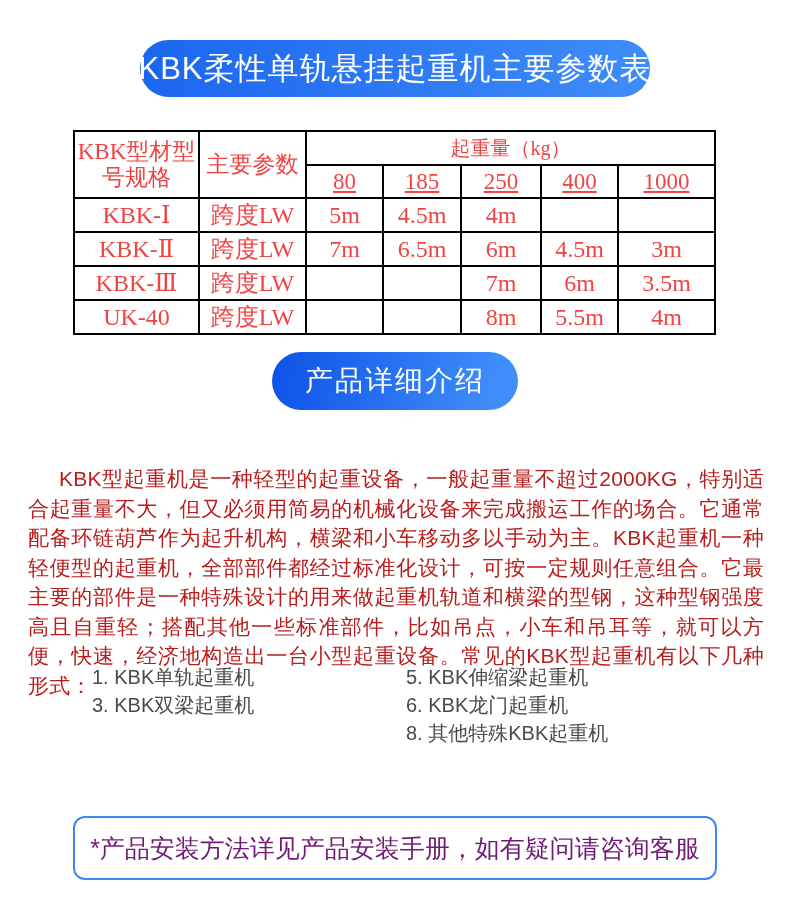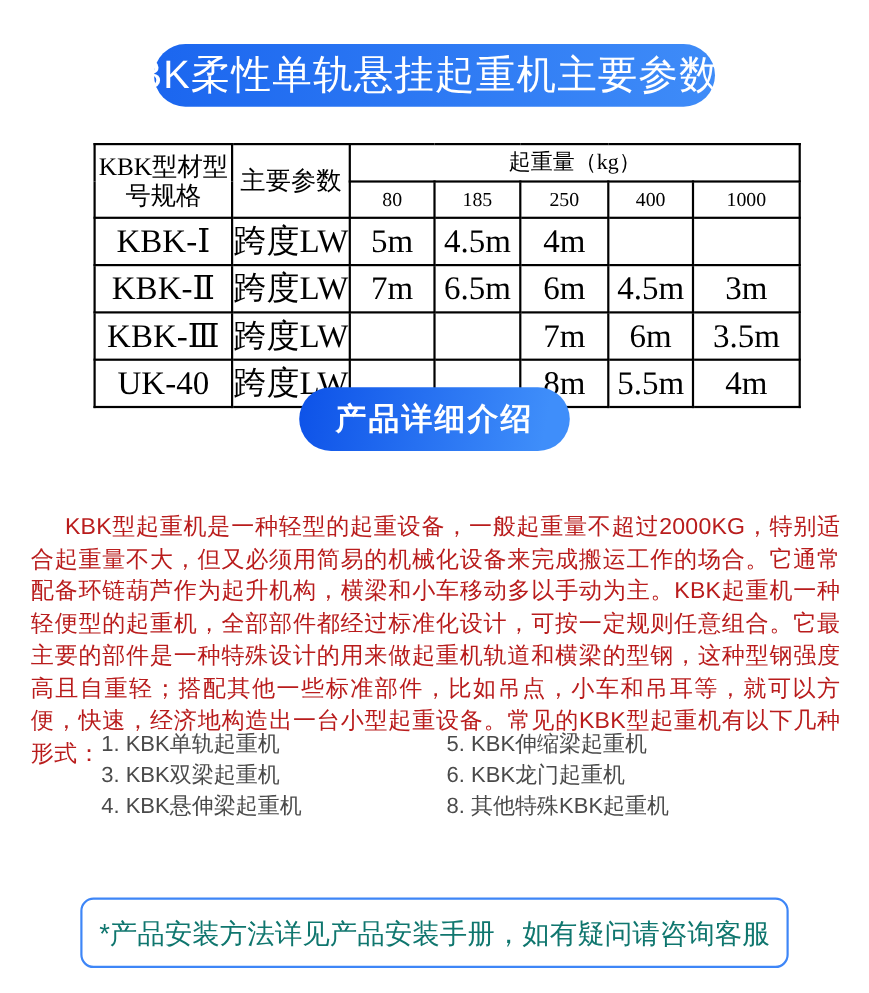--- a/index.html
+++ b/index.html
@@ -6,46 +6,46 @@
   .page {
     position:relative; width:790px; height:903px; background:#ffffff;
     font-family:"Liberation Sans","DejaVu Sans",sans-serif; overflow:hidden;
   }
 
   
   .banner {
     position:absolute; left:140px; top:40px; width:510px; height:57px;
     border-radius:29px; background:linear-gradient(90deg,#1b66ef 0%,#3f8cf8 100%);
     color:#ffffff; display:flex; align-items:center; justify-content:center;
-    font-size:36px; font-weight:500; letter-spacing:1px; white-space:nowrap;
+    font-size:31px; font-weight:500; letter-spacing:1px; white-space:nowrap;
   }
 
   
   .ptable {
-    position:absolute; left:85px; top:130px;
+    position:absolute; left:73px; top:130px;
     border-collapse:collapse; table-layout:fixed;
-    font-family:"Liberation Serif","DejaVu Serif",serif; color:#000000;
+    font-family:"Liberation Serif","DejaVu Serif",serif; color:#ef4444;
   }
   .ptable th, .ptable td {
     border:2px solid #000000; text-align:center; vertical-align:middle;
     font-weight:400; padding:0; overflow:hidden;
   }
   .ptable th { font-size:23px; line-height:27px; }
-  .ptable td { font-size:30px; }
+  .ptable td { font-size:24px; }
   .ptable .cap-header { font-size:20px; height:32px; }
-  .ptable .cap-col    { height:31px; font-size:18px; }
+  .ptable .cap-col    { height:31px; font-size:23px;text-decoration:underline; }
   .ptable tbody tr    { height:29px; }
   .ptable .model-head { line-height:26px; }
 
   
   .section-btn {
     position:absolute; left:272px; top:352px; width:246px; height:58px;
     border-radius:29px; background:linear-gradient(100deg,#0d52e8 0%,#3f8efa 90%);
     color:#ffffff; display:flex; align-items:center; justify-content:center;
-    font-size:28px; font-weight:700; letter-spacing:2px; white-space:nowrap;
+    font-size:28px; font-weight:400; letter-spacing:2px; white-space:nowrap;
   }
 
   
   .intro {
     position:absolute; left:28px; top:443px; width:736px;
     font-size:21px; line-height:29.5px; color:#b91c1c;
     text-align:justify; text-indent:31px; letter-spacing:0.2px;
   }
 
   
@@ -54,21 +54,21 @@
     font-size:20px; line-height:28px; color:#4a4a4a;
   }
   .types-left  { left:92px; }
   .types-right { left:406px; }
 
   
   .footer-box {
     position:absolute; left:73px; top:816px; width:644px; height:64px;
     box-sizing:border-box; border:2px solid #3e86f7; border-radius:12px;
     display:flex; align-items:center; justify-content:center;
-    font-size:25px; color:#0f766e; font-weight:500; white-space:nowrap;
+    font-size:25px; color:#701a75; font-weight:500; white-space:nowrap;
   }
 </style>
 </head>
 <body>
 
 <div class="page">
 
   <div class="banner">
     <span>KBK柔性单轨悬挂起重机主要参数表</span>
   </div>
@@ -139,21 +139,20 @@
 
   <div class="section-btn">
     <span>产品详细介绍</span>
   </div>
 
   <p class="intro">KBK型起重机是一种轻型的起重设备，一般起重量不超过2000KG，特别适合起重量不大，但又必须用简易的机械化设备来完成搬运工作的场合。它通常配备环链葫芦作为起升机构，横梁和小车移动多以手动为主。KBK起重机一种轻便型的起重机，全部部件都经过标准化设计，可按一定规则任意组合。它最主要的部件是一种特殊设计的用来做起重机轨道和横梁的型钢，这种型钢强度高且自重轻；搭配其他一些标准部件，比如吊点，小车和吊耳等，就可以方便，快速，经济地构造出一台小型起重设备。常见的KBK型起重机有以下几种形式：</p>
 
   <ul class="types-list types-left">
     <li>1. KBK单轨起重机</li>
     <li>3. KBK双梁起重机</li>
-    <li>4. KBK悬伸梁起重机</li>
   </ul>
 
   <ul class="types-list types-right">
     <li>5. KBK伸缩梁起重机</li>
     <li>6. KBK龙门起重机</li>
     <li>8. 其他特殊KBK起重机</li>
   </ul>
 
   <div class="footer-box">
     <span>*产品安装方法详见产品安装手册，如有疑问请咨询客服</span>

